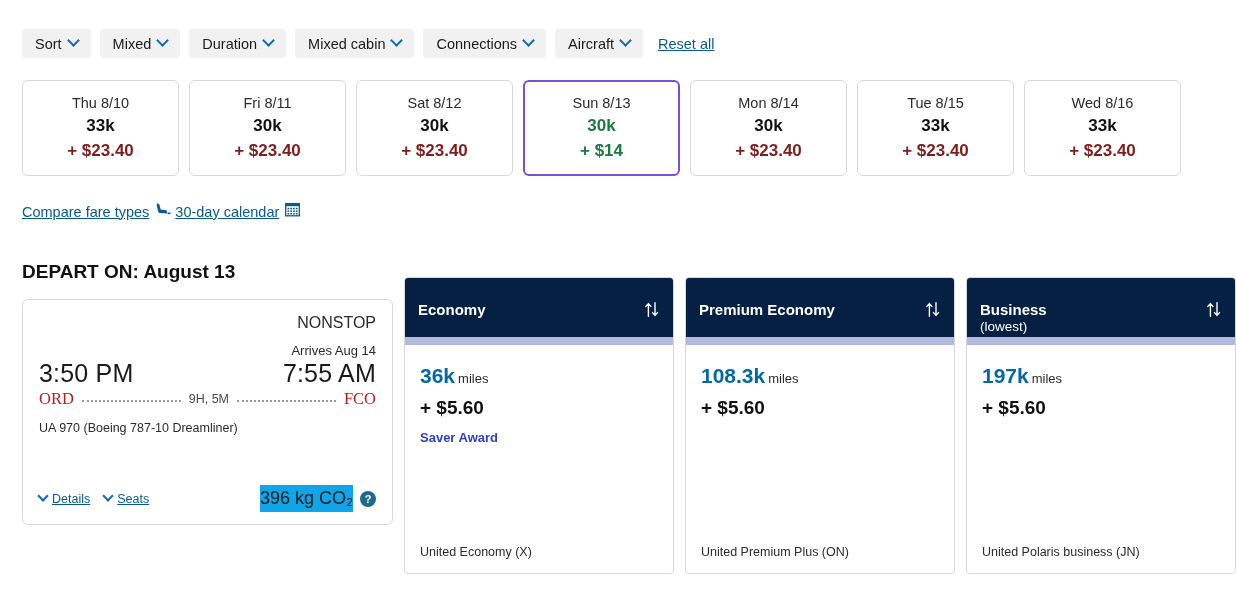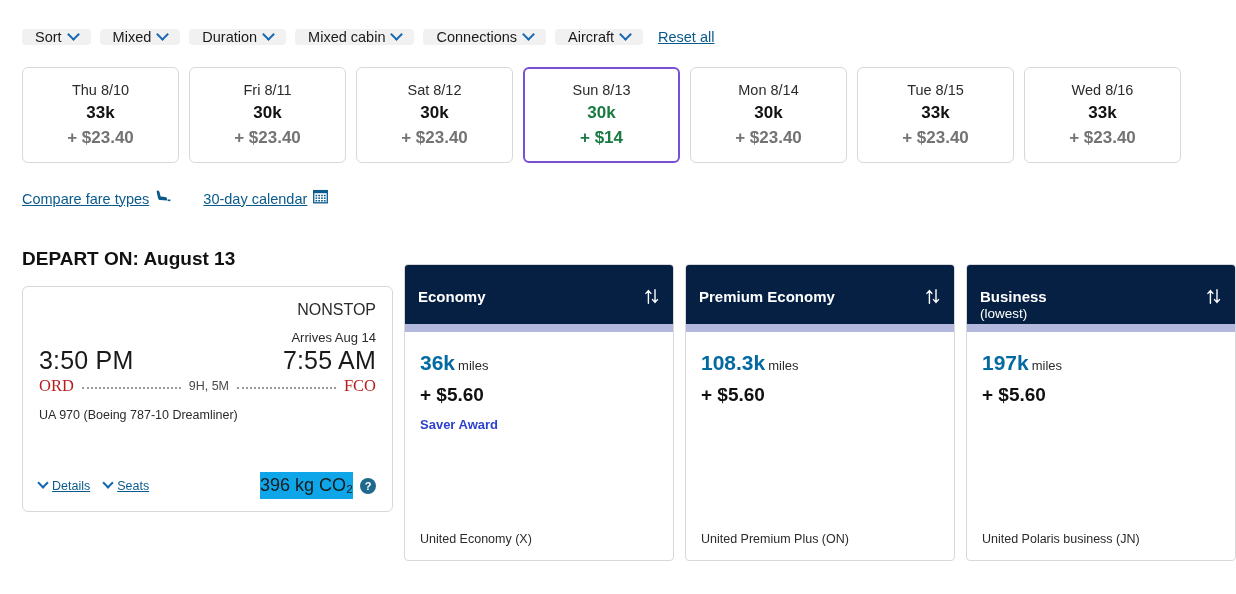--- a/index.html
+++ b/index.html
@@ -15,21 +15,21 @@
   .filter-bar {
     display: flex;
     align-items: center;
     gap: 9px;
     padding: 29px 0 0 22px;
   }
   .filter-chip {
     display: inline-flex;
     align-items: center;
     gap: 7px;
-    height: 16px;
+    height: 29px;
     padding: 0 13px;
     background: #f1f1f1;
     border: none;
     border-radius: 4px;
     font-family: "Liberation Sans", sans-serif;
     font-size: 14.5px;
     color: #1a1a1a;
     cursor: pointer;
     white-space: nowrap;
   }
@@ -65,29 +65,29 @@
     align-items: center;
     justify-content: center;
     gap: 5px;
     cursor: pointer;
   }
   .date-card.selected {
     border: 2px solid #7a4fd6;
   }
   .date-dow { font-size: 14.5px; color: #2b2b2b; }
   .date-miles { font-size: 17px; font-weight: bold; color: #111; }
-  .date-cash  { font-size: 17px; font-weight: bold; color: #737373; }
+  .date-cash  { font-size: 17px; font-weight: bold; color: #7f1d1d; }
   .date-card.selected .date-miles,
   .date-card.selected .date-cash { color: #1a7a42; }
 
   
   .helper-links {
     display: flex;
     align-items: center;
-    gap: 32px;
+    gap: 4px;
     padding: 26px 0 0 22px;
   }
   .helper {
     display: inline-flex;
     align-items: center;
     gap: 6px;
     cursor: pointer;
   }
   .helper-text {
     font-size: 14.5px;

